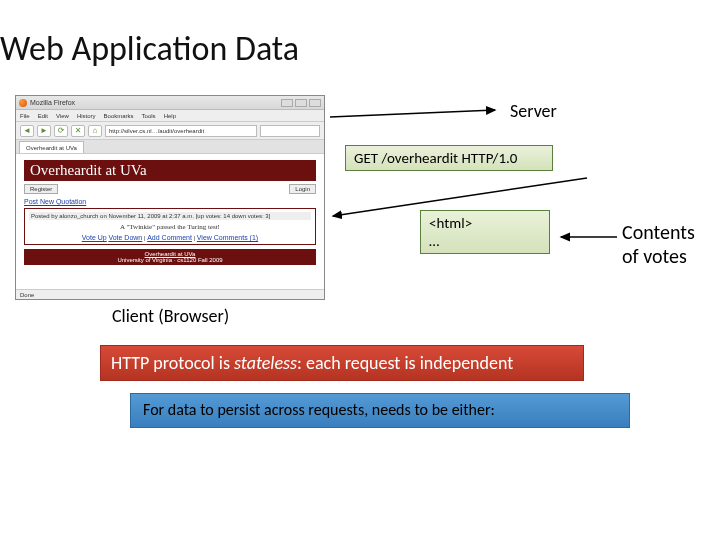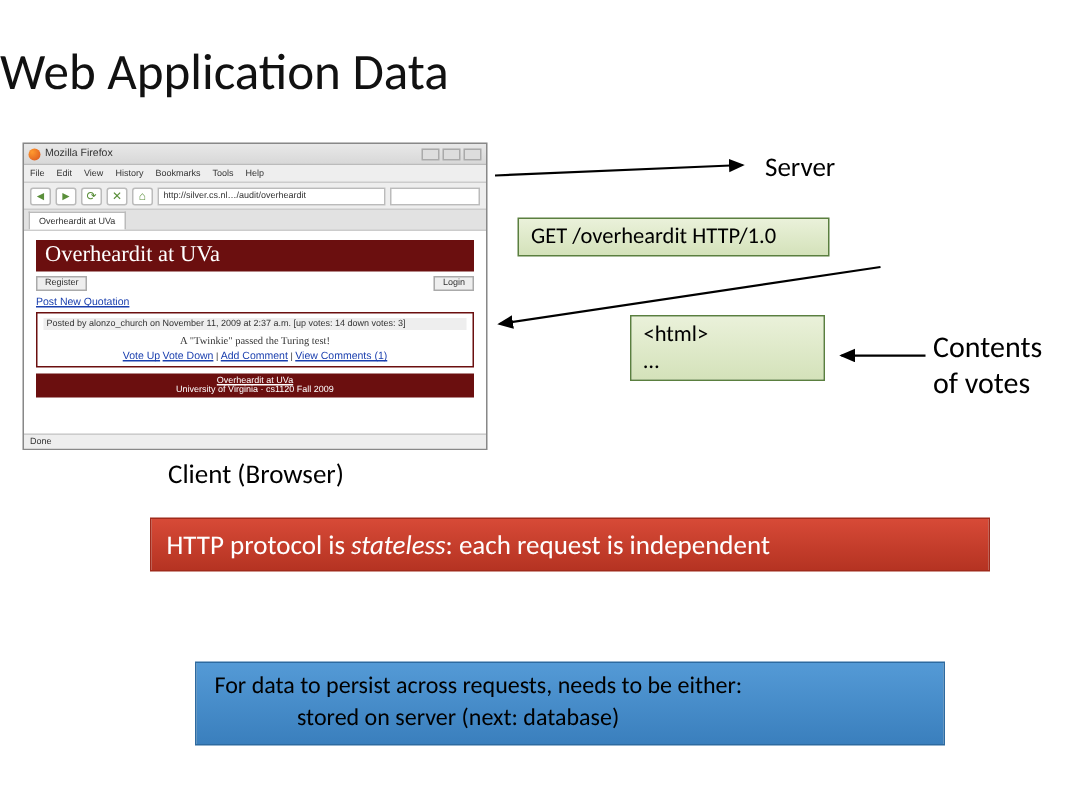--- a/index.html
+++ b/index.html
@@ -59,40 +59,39 @@
   .client-label {
     position: absolute;
     top: 305px;
     left: 112px;
     font-size: 18px;
   }
   .red-bar {
     position: absolute;
     top: 345px;
     left: 100px;
-    width: 560px;
+    width: 484px;
     background: linear-gradient(#d74a37, #b53322);
     border: 1px solid #a02a1b;
     color: #fff;
     font-size: 18px;
     padding: 6px 10px;
   }
   .red-bar i { font-style: italic; }
   .blue-box {
     position: absolute;
     top: 393px;
     left: 130px;
     width: 500px;
     background: linear-gradient(#549ad6, #3a7fbd);
     border: 1px solid #2d6aa0;
     color: #000;
     font-size: 16px;
     padding: 6px 12px;
     line-height: 1.3;
-    margin-top: 48px;
   }
   .indent { padding-left: 55px; }
 
   
   .browser {
     position: absolute;
     top: 95px;
     left: 15px;
     width: 310px;
     height: 205px;
@@ -221,21 +220,20 @@
 </div>
 
 <div class="client-label">Client (Browser)</div>
 
 <div class="red-bar">
   <span>HTTP protocol is </span><i>stateless</i><span>: each request is independent</span>
 </div>
 
 <div class="blue-box">
   <div>For data to persist across requests, needs to be either:</div>
-  <div class="indent">stored on server (next: database)</div>
 </div>
 
 <div class="browser">
   <div class="titlebar">
     <span class="tlabel">
       <span class="ff-icon"></span>
       <span>Mozilla Firefox</span>
     </span>
     <span class="wbtns">
       <span class="wbtn"></span>

